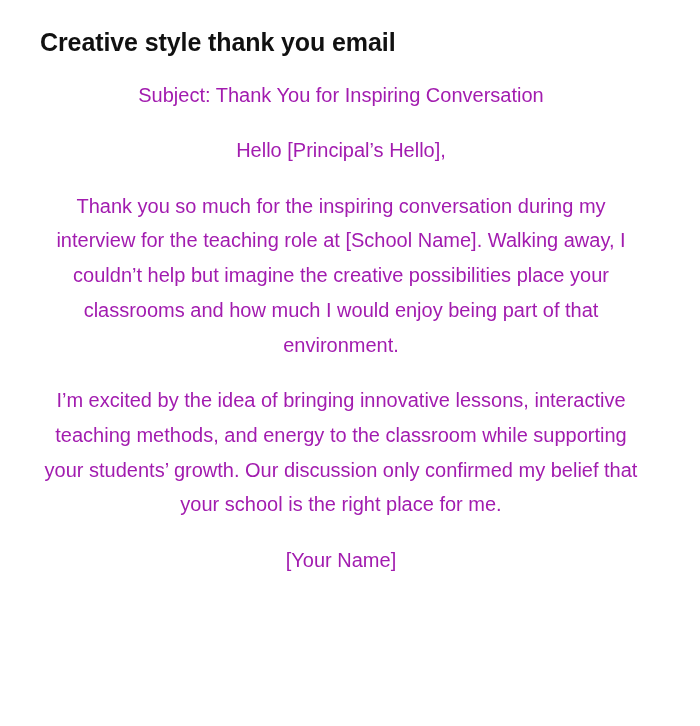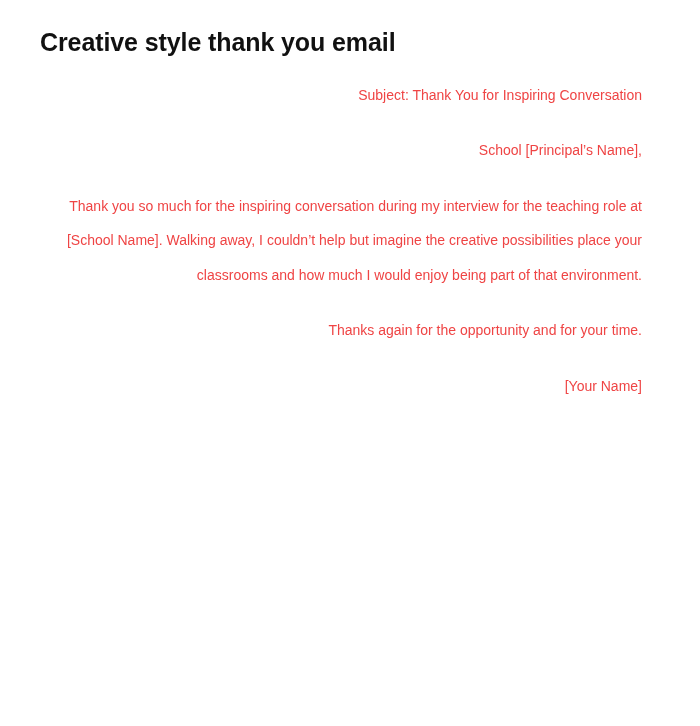--- a/index.html
+++ b/index.html
@@ -24,45 +24,45 @@
   }
   .doc-title {
     font-size: 25px;
     font-weight: bold;
     line-height: 32px;
     letter-spacing: -0.1px;
     margin: 0 0 20px 0;
     color: #111111;
   }
   .body-block {
-    font-size: 14px;
+    font-size: 20px;
     line-height: 34.8px;
     font-weight: 400;
     margin: 0 0 20.5px 0;
-    color: #ef4444;
+    color: #a21caf;
     max-width: 602px;
-    text-align: right;
+    text-align: center;
     white-space: pre-wrap;
   }
   .body-block:last-child {
     margin-bottom: 8px;
   }
 </style>
 </head>
 <body>
 
 <div class="page">
 
   <h1 class="doc-title">Creative style thank you email</h1>
 
   <p class="body-block">Subject: Thank You for Inspiring Conversation</p>
 
-  <p class="body-block">School [Principal’s Name],</p>
+  <p class="body-block">Hello [Principal’s Hello],</p>
 
   <p class="body-block">Thank you so much for the inspiring conversation during my interview for the teaching role at [School Name]. Walking away, I couldn’t help but imagine the creative possibilities place your classrooms and how much I would enjoy being part of that environment.</p>
 
+  <p class="body-block">I’m excited by the idea of bringing innovative lessons, interactive teaching methods, and energy to the classroom while supporting your students’ growth. Our discussion only confirmed my belief that your school is the right place for me.</p>
 
-  <p class="body-block">Thanks again for the opportunity and for your time.</p>
 
 
   <p class="body-block">[Your Name]</p>
 
 </div>
 
 </body></html>

